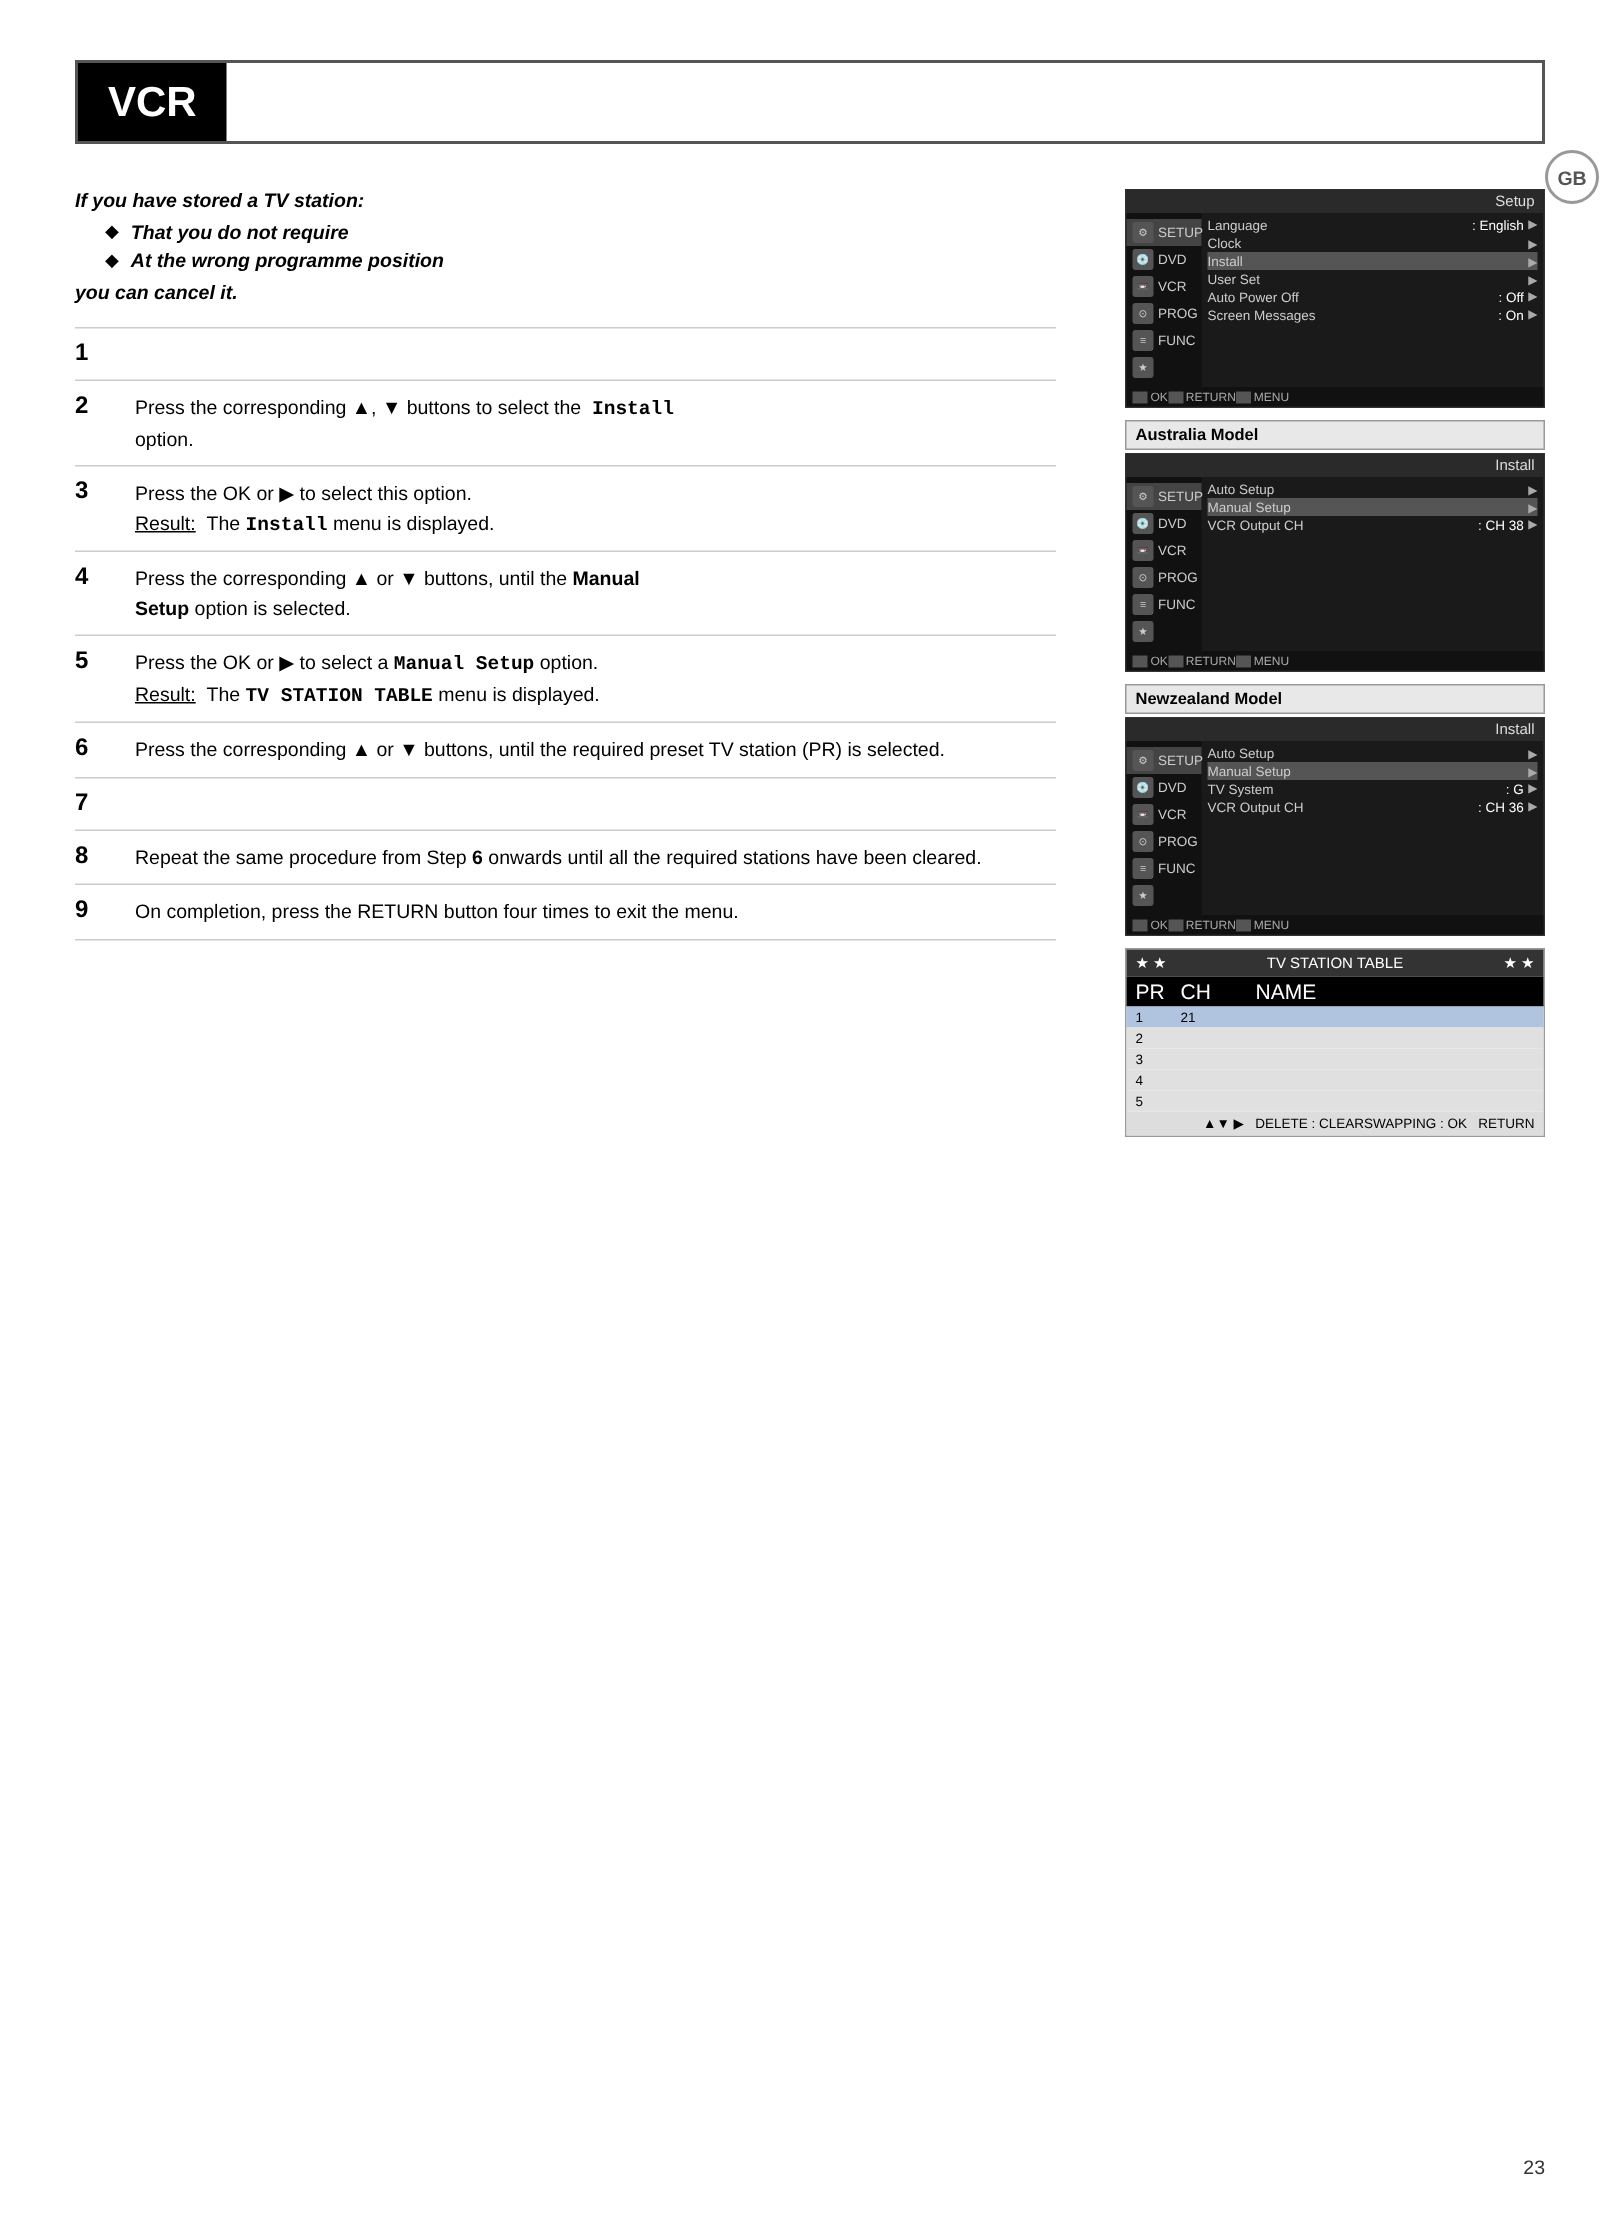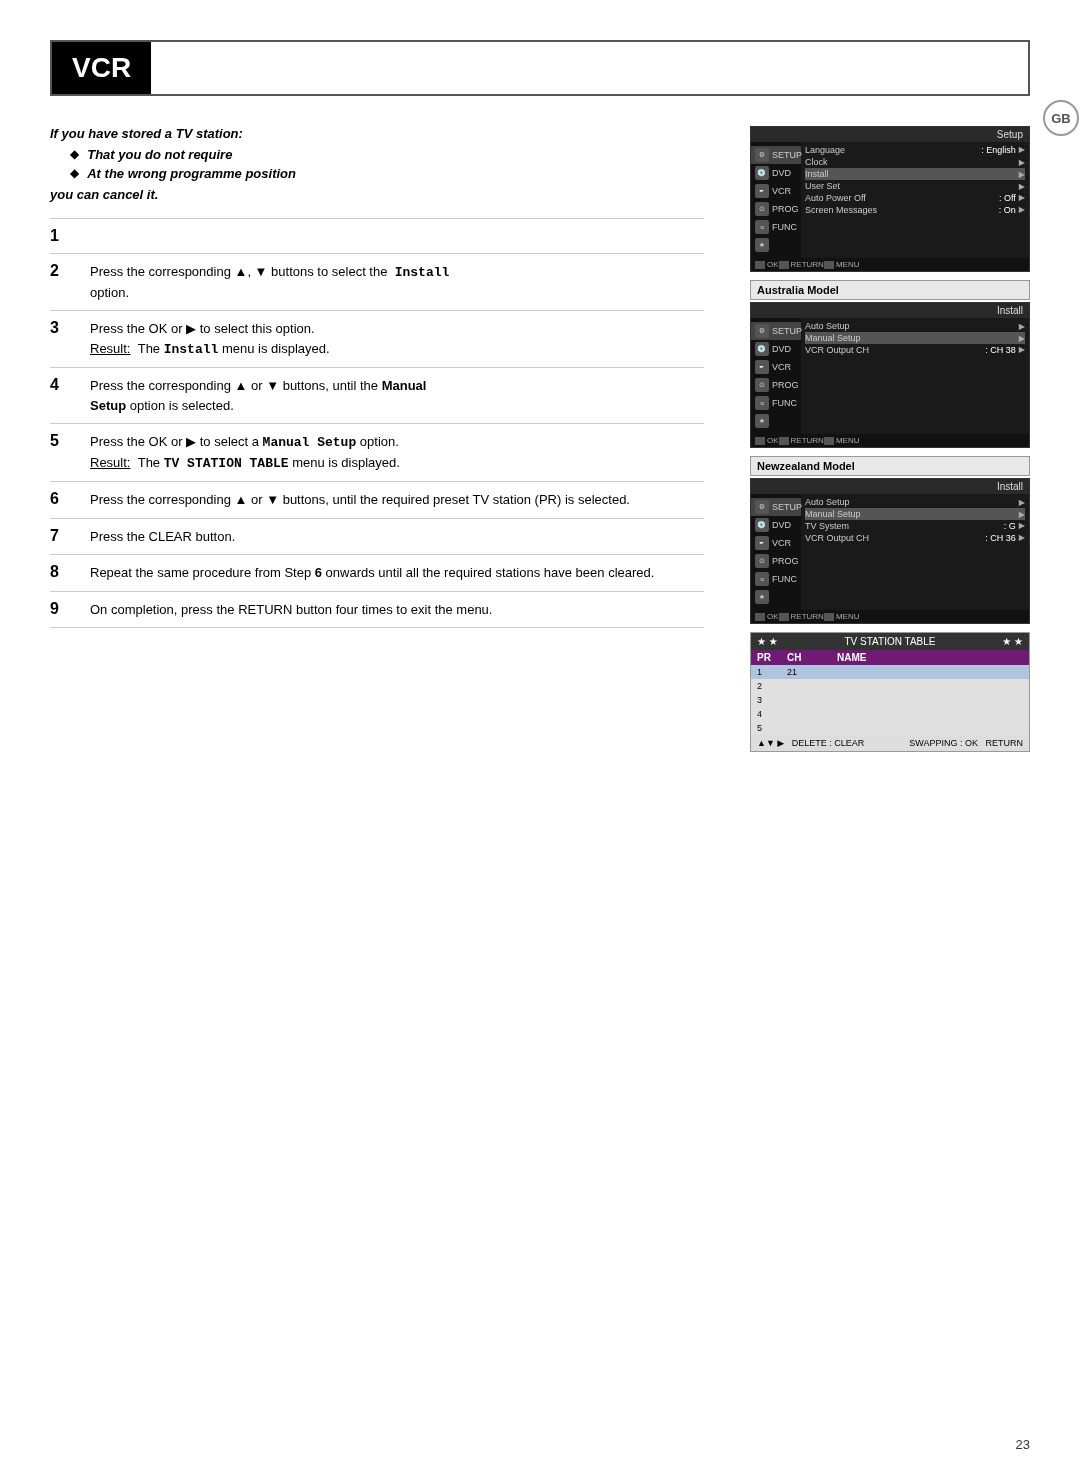--- a/index.html
+++ b/index.html
@@ -40,21 +40,21 @@
       color: #fff;
       font-size: 28px;
       font-weight: bold;
       padding: 10px 20px;
       display: flex;
       align-items: center;
     }
     
     .gb-badge {
       position: absolute;
-      right: 1px;
+      right: 14px;
       top: 100px;
       width: 36px;
       height: 36px;
       border-radius: 50%;
       border: 2px solid #999;
       display: flex;
       align-items: center;
       justify-content: center;
       font-size: 13px;
       font-weight: bold;
@@ -245,44 +245,44 @@
     .tv-table-header {
       background: #333;
       color: #fff;
       padding: 3px 6px;
       display: flex;
       align-items: center;
       justify-content: space-between;
     }
     .tv-table-cols {
       display: flex;
-      background: #701a75;
+      background: #000000;
       color: #fff;
       padding: 2px 6px;
-      font-weight: bold;
-      font-size: 10px;
+      font-weight: normal;
+      font-size: 14px;
     }
     .tv-col-pr { width: 30px; }
     .tv-col-ch { width: 50px; }
     .tv-col-name { flex: 1; }
     .tv-table-row {
       display: flex;
       padding: 2px 6px;
       font-size: 9px;
       color: #000;
       background: #e0e0e0;
     }
     .tv-table-row.row-highlight {
       background: #b0c4e0;
     }
     .tv-table-footer {
       background: #ddd;
       padding: 3px 6px;
       display: flex;
-      justify-content: space-between;
+      justify-content: flex-end;
       font-size: 9px;
       color: #000;
     }
     
     .page-number {
       position: absolute;
       bottom: 30px;
       right: 50px;
       font-size: 13px;
       color: #333;
@@ -357,23 +357,20 @@
 
         <div class="step-row">
           <div class="step-num">6</div>
           <div class="step-content">
             Press the corresponding ▲ or ▼ buttons, until the required preset TV station (PR) is selected.
           </div>
         </div>
 
         <div class="step-row">
           <div class="step-num">7</div>
-          <div class="step-content">
-            Press the CLEAR button.
-          </div>
         </div>
 
         <div class="step-row">
           <div class="step-num">8</div>
           <div class="step-content">
             Repeat the same procedure from Step <strong>6</strong> onwards until all the required stations have been cleared.
           </div>
         </div>
 
         <div class="step-row">

